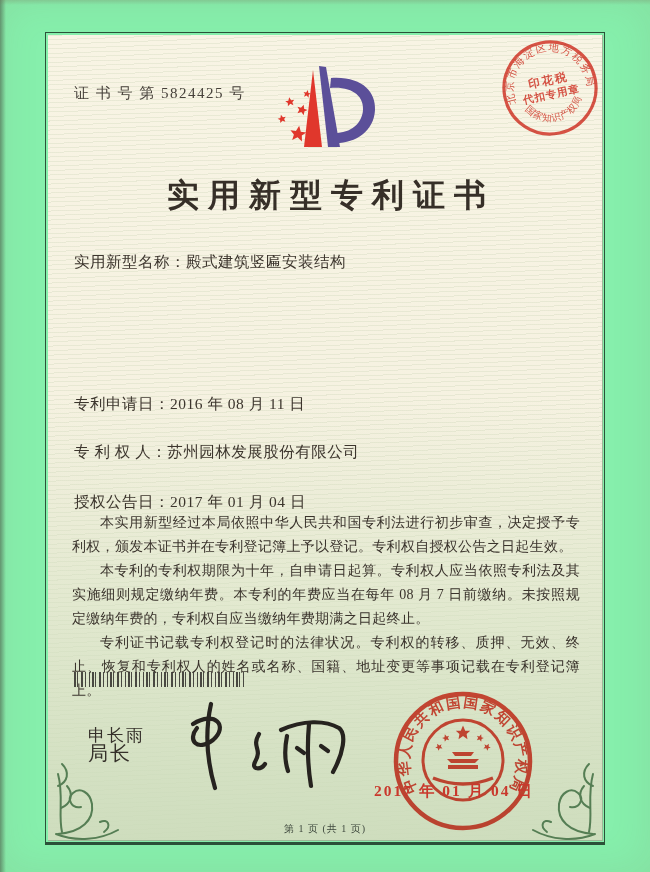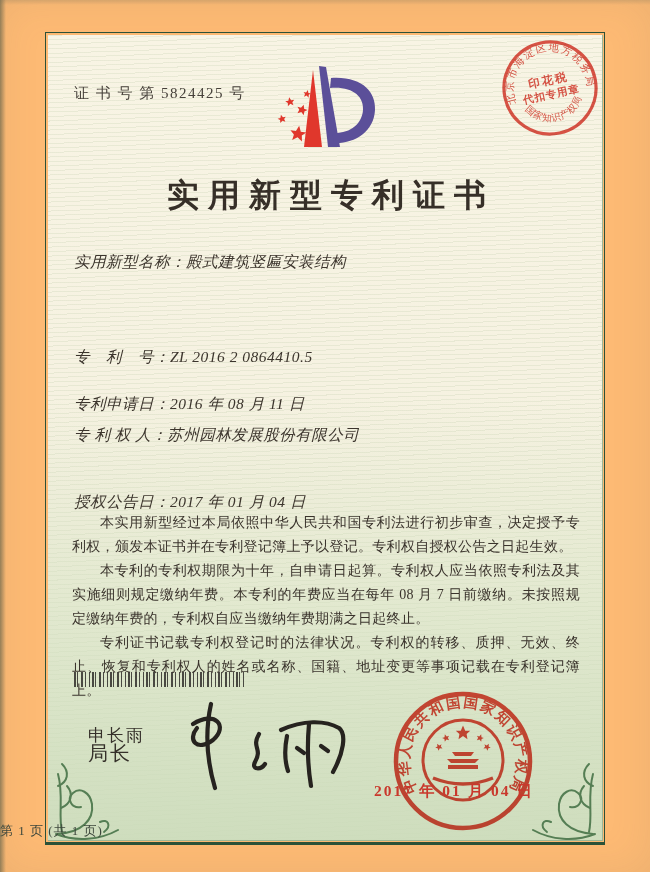--- a/index.html
+++ b/index.html
@@ -1,17 +1,17 @@
 <!DOCTYPE html>
 <html><head>
 <meta charset="utf-8">
 <style>
   html,body{margin:0;padding:0;}
   body{width:650px;height:872px;background:#e9e4d2;font-family:"Liberation Serif","DejaVu Serif",serif;}
-  .page{position:relative;width:650px;height:872px;background:#fdba74;overflow:hidden;
+  .page{position:relative;width:650px;height:872px;background:#86efac;overflow:hidden;
         box-shadow:inset 0 0 40px rgba(120,110,80,.12);}
   .scan-edge-left{position:absolute;left:0;top:0;bottom:0;width:6px;z-index:9;
         background:linear-gradient(90deg,rgba(70,82,66,.55),rgba(70,82,66,0));}
   .scan-edge-top{position:absolute;left:0;top:0;right:0;height:5px;z-index:9;
         background:linear-gradient(180deg,rgba(120,115,90,.25),rgba(120,115,90,0));}
 
   
   .frame{position:absolute;left:45px;top:32px;right:45px;bottom:27px;
          border:1.5px solid #2b5138;border-bottom-width:3.5px;z-index:1;}
   .frame::before{content:"";position:absolute;inset:1.5px;border:1px solid #9cb796;pointer-events:none;}
@@ -27,22 +27,22 @@
 
   .cert-no{position:absolute;left:74px;top:84px;font-size:15px;letter-spacing:1.5px;color:#46403a;z-index:3;}
 
   .logo{position:absolute;left:252px;top:52px;z-index:3;}
 
   .tax-stamp{position:absolute;left:492px;top:30px;z-index:4;mix-blend-mode:multiply;}
 
   .title{position:absolute;left:0;right:0;top:174px;text-align:center;font-size:32px;
          font-weight:600;letter-spacing:9px;color:#362f28;z-index:3;padding-left:12px;}
 
-  .field{position:absolute;left:74px;font-size:15.5px;color:#3c352d;letter-spacing:.5px;z-index:3;white-space:nowrap;font-style:italic;}
-  .f0{top:252px}.f1{top:300px}.f2{top:347px}.f3{top:394px}.f4{top:425px}.f5{top:492px}
+  .field{position:absolute;left:74px;font-size:15.5px;color:#3c352d;letter-spacing:.5px;z-index:3;white-space:nowrap;}
+  .f0{top:252px}.f1{top:300px}.f2{top:347px}.f3{top:394px}.f4{top:442px}.f5{top:492px}
 
   .body-text{position:absolute;left:72px;top:511px;width:508px;z-index:3;
              font-size:14px;line-height:24px;color:#3a332c;text-align:justify;letter-spacing:.3px;}
   .body-text p{margin:0;text-indent:2em;}
 
   .barcode{position:absolute;left:74px;top:672px;width:170px;height:15px;z-index:3;opacity:.88;
       background-image:repeating-linear-gradient(90deg,
         #35332f 0 2px,transparent 2px 3px,
         #35332f 3px 4px,transparent 4px 7px,
         #35332f 7px 9px,transparent 9px 11px,
@@ -52,21 +52,21 @@
   .signer-role{position:absolute;left:88px;top:740px;font-size:20px;letter-spacing:2px;
       font-family:"Liberation Sans","DejaVu Sans",sans-serif;color:#35302a;z-index:3;}
   .signer-name{position:absolute;left:88px;top:724px;font-size:17px;letter-spacing:2px;
       font-family:"Liberation Sans","DejaVu Sans",sans-serif;color:#35302a;z-index:3;}
   .signature{position:absolute;left:163px;top:696px;z-index:3;}
 
   .official-seal{position:absolute;left:378px;top:676px;z-index:4;mix-blend-mode:multiply;}
   .seal-date{position:absolute;left:374px;top:781px;z-index:5;font-size:15.5px;font-weight:bold;
       color:#c9382c;letter-spacing:2px;white-space:nowrap;}
 
-  .footer{position:absolute;left:0;right:0;top:822px;text-align:left;font-size:13px;
+  .footer{position:absolute;left:0;right:0;top:822px;text-align:center;font-size:10px;
       color:#3d473c;letter-spacing:1px;z-index:3;}
 
   svg text{font-family:"Liberation Serif","DejaVu Serif",serif;}
 </style>
 </head>
 <body>
 
 <svg width="0" height="0" style="position:absolute" aria-hidden="true">
   <defs>
     <path id="star-shape" d="M0,-8 L2.35,-2.47 L7.61,-2.47 L3.8,0.94 L4.7,6.47 L0,3.09 L-4.7,6.47 L-3.8,0.94 L-7.61,-2.47 L-2.35,-2.47 Z"></path>
@@ -126,23 +126,20 @@
       </text>
       <text x="58" y="54" text-anchor="middle" font-size="11.5" font-weight="bold" fill="#d8392d" letter-spacing="2">印花税</text>
       <text x="58" y="68" text-anchor="middle" font-size="10.5" font-weight="bold" fill="#d8392d" letter-spacing="1">代扣专用章</text>
     </g>
   </svg>
 
   <div class="title">实用新型专利证书</div>
 
   <div class="field f0">
     <span>实用新型名称：</span><span>殿式建筑竖匾安装结构</span>
-  </div>
-  <div class="field f2">
-    <span>专　利　号：</span><span>ZL 2016 2 0864410.5</span>
   </div>
   <div class="field f3">
     <span>专利申请日：</span><span>2016 年 08 月 11 日</span>
   </div>
   <div class="field f4">
     <span>专 利 权 人：</span><span>苏州园林发展股份有限公司</span>
   </div>
   <div class="field f5">
     <span>授权公告日：</span><span>2017 年 01 月 04 日</span>
   </div>

